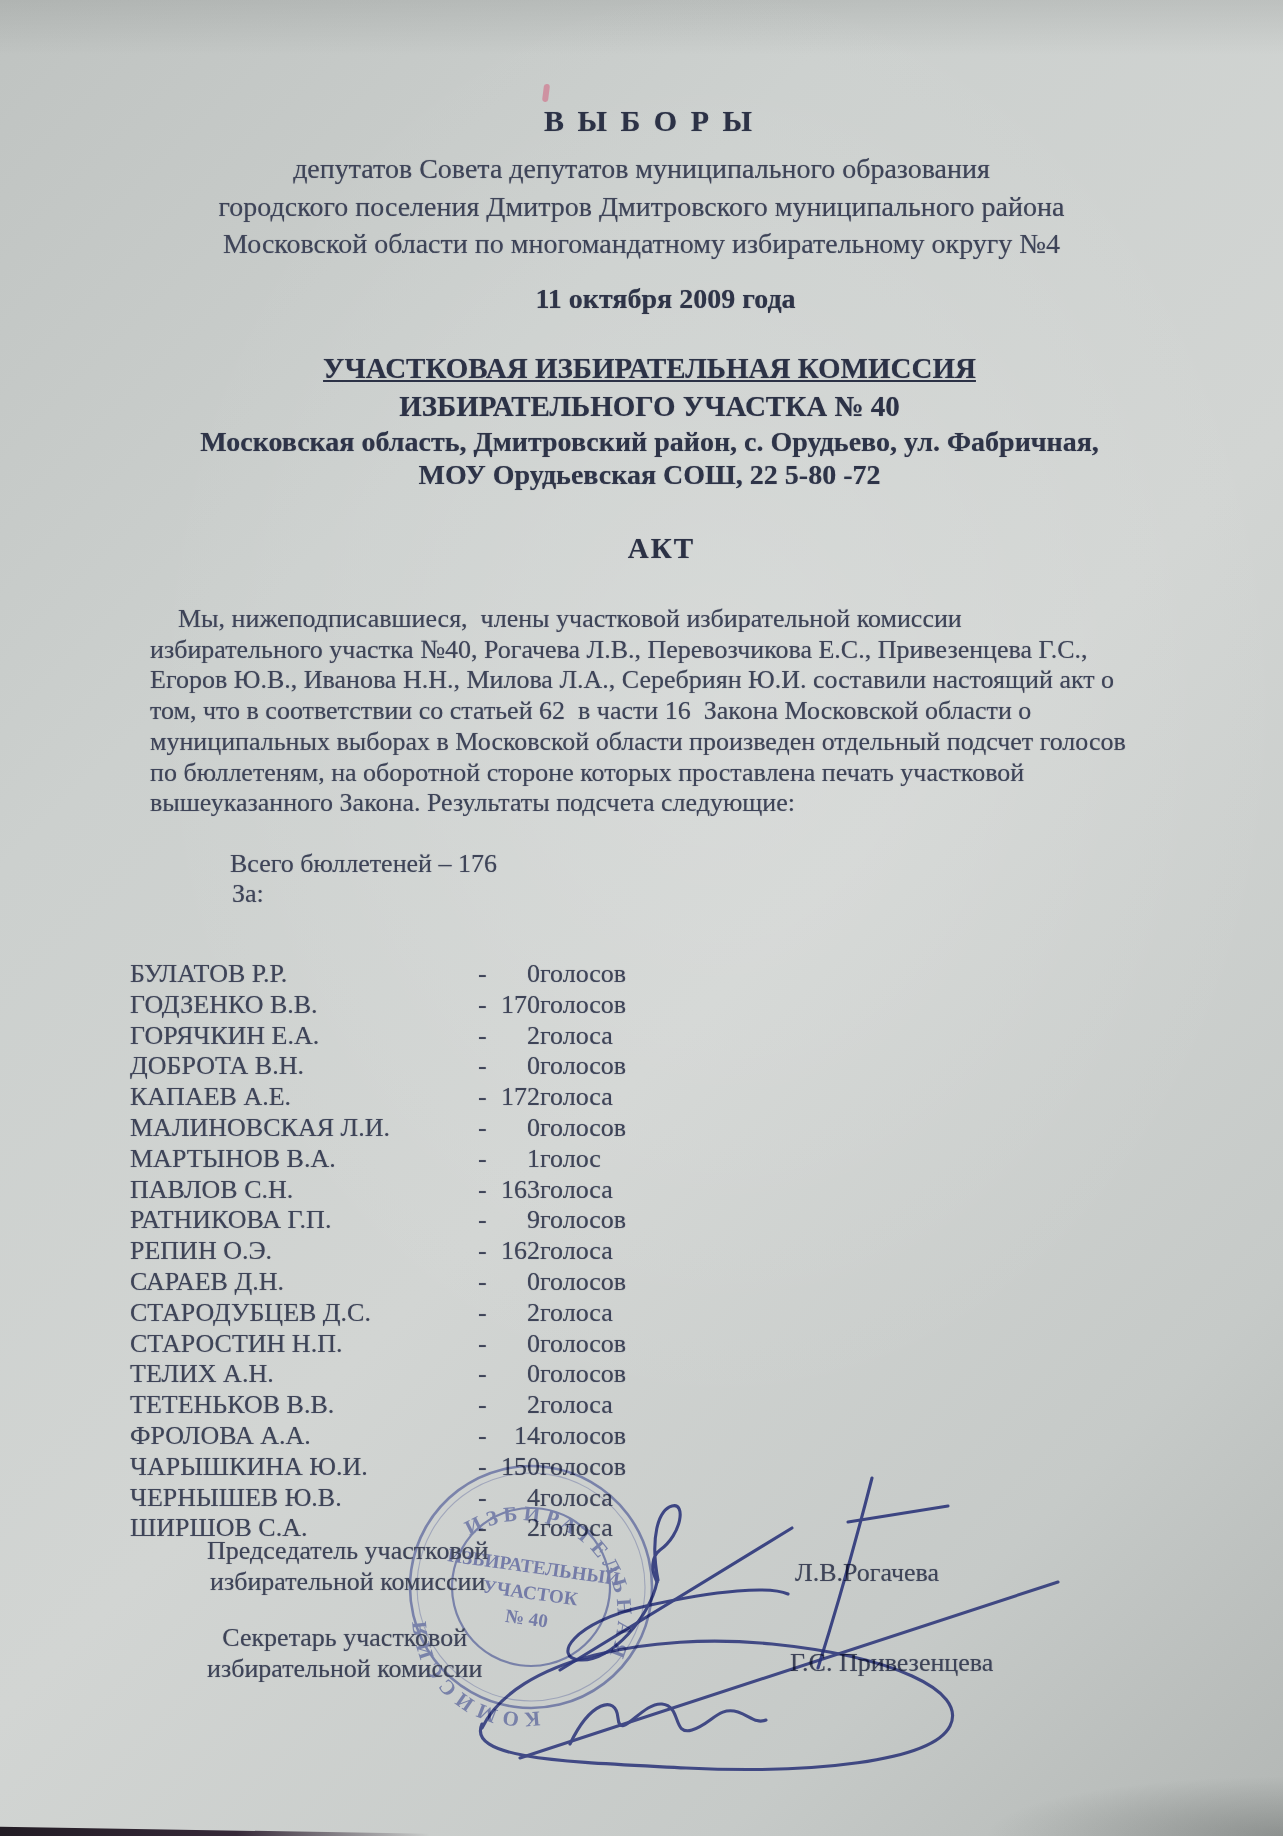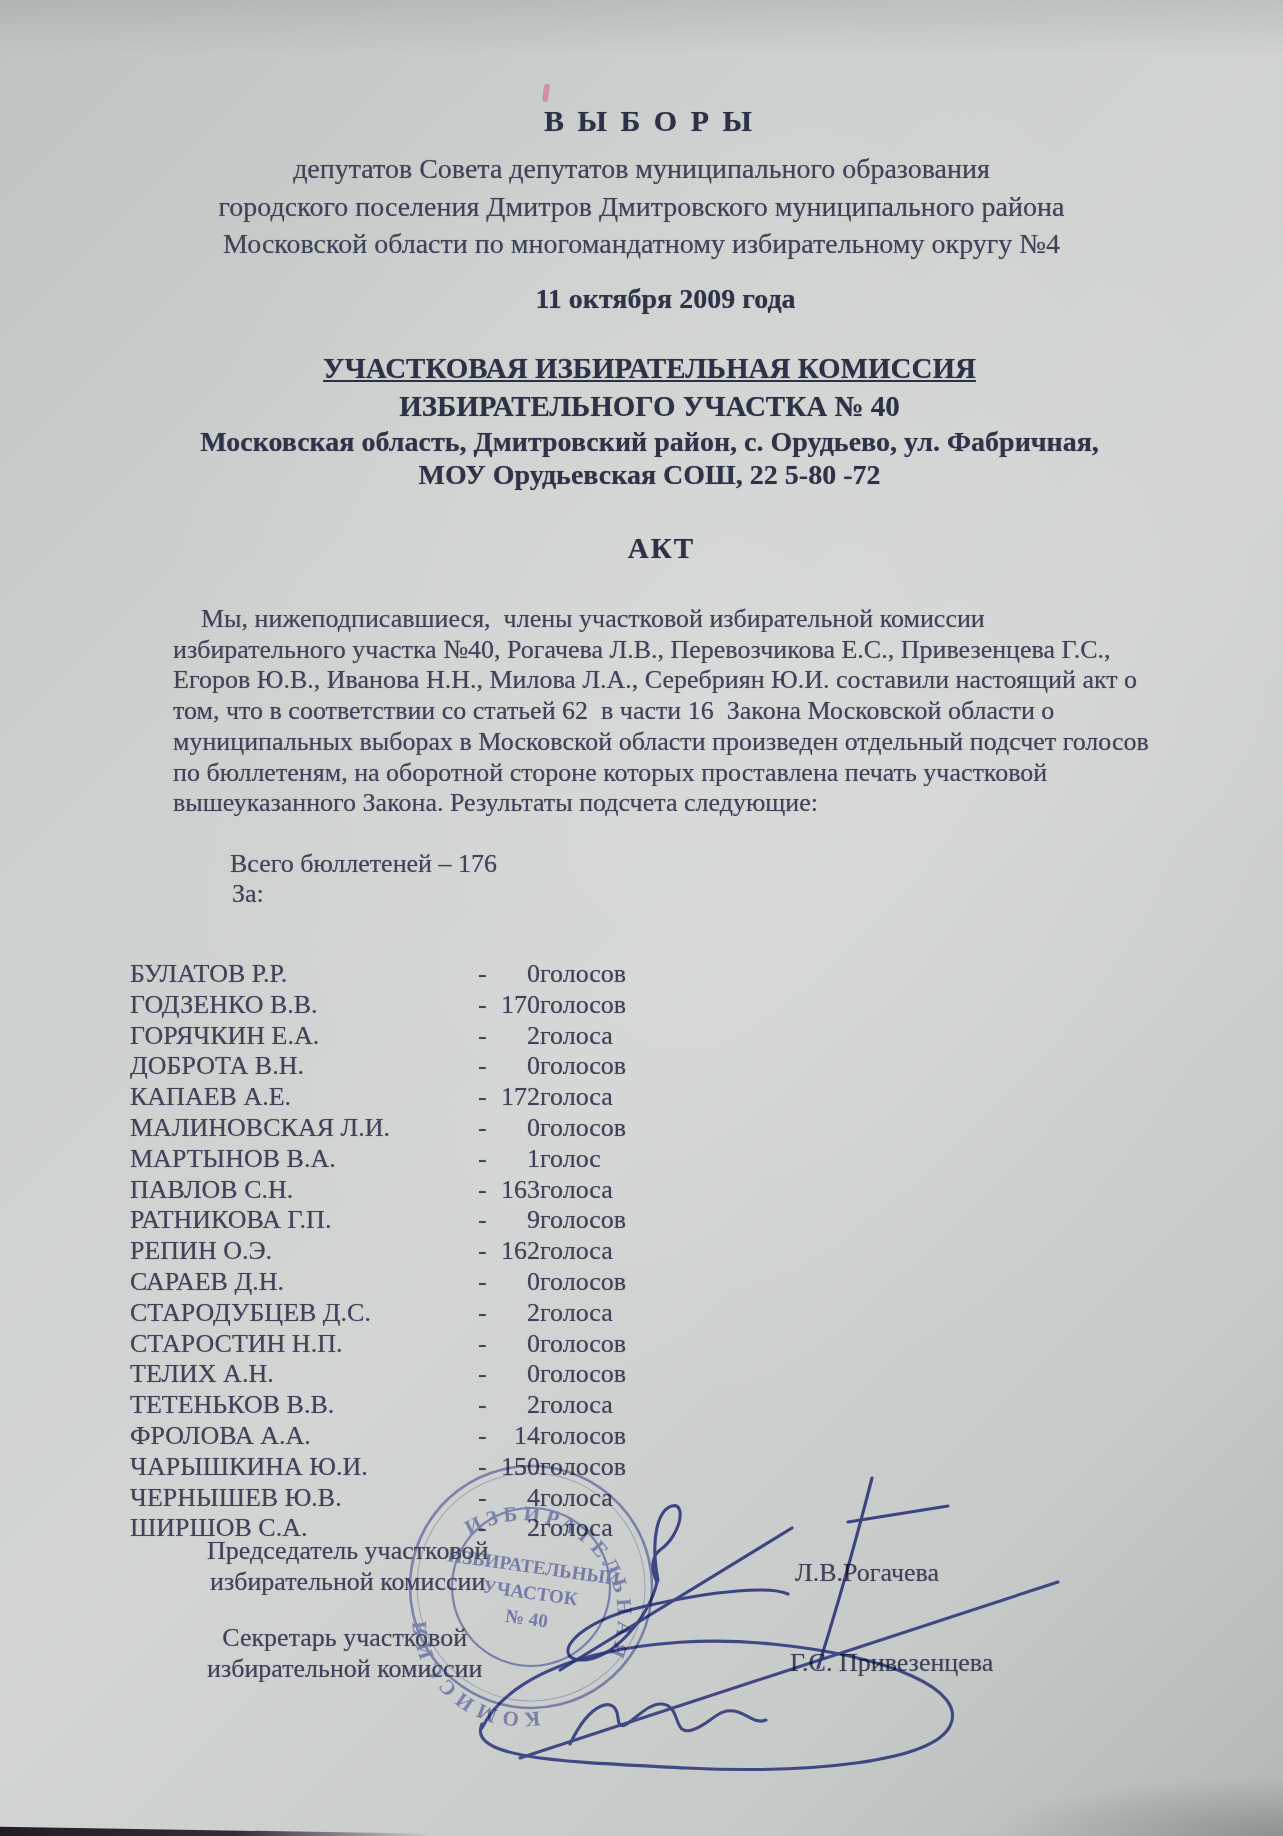--- a/index.html
+++ b/index.html
@@ -19,21 +19,21 @@
   .center-line{left:16px;right:0;text-align:center;position:absolute;white-space:pre;}
   .doc-title{font-size:30px;font-weight:bold;letter-spacing:3px;color:#2c3246;}
   .subtitle-wrap{position:absolute;left:0;right:0;top:140px;text-align:center;margin-top:10px;}
   .subtitle{font-size:28px;line-height:37.5px;white-space:pre;}
   .date-line{font-size:28px;font-weight:bold;color:#2e3448;padding-left:32px;}
   .commission-line{font-size:29px;font-weight:bold;text-decoration:underline;color:#2c3246;}
   .precinct-line{font-size:29px;font-weight:bold;color:#2c3246;}
   .addr-line{font-size:28px;font-weight:bold;color:#2e3448;}
   .act-title{font-size:29px;font-weight:bold;letter-spacing:2px;color:#2c3246;padding-left:24px;}
   .para-wrap{position:absolute;left:150px;top:604px;width:1060px;}
-  .para-line{font-size:26px;line-height:30.7px;white-space:pre;margin-left:23px;}
+  .para-line{font-size:26px;line-height:30.7px;white-space:pre;}
   .para-line.indent{text-indent:28px;}
   .totals-line{position:absolute;left:230px;top:849px;font-size:26px;white-space:pre;}
   .for-label{position:absolute;left:232px;top:879px;font-size:26px;}
   .results-wrap{position:absolute;left:130px;top:959px;width:700px;}
   .result-row{height:30.8px;font-size:26px;white-space:nowrap;display:flex;align-items:baseline;}
   .cand-name{display:inline-block;width:348px;}
   .vote-dash{display:inline-block;width:16px;}
   .vote-count{display:inline-block;width:46px;text-align:right;}
   .vote-unit{display:inline-block;text-align:right;}
   .sig-role{position:absolute;left:207px;font-size:26px;line-height:31px;white-space:pre;text-align:center;}

